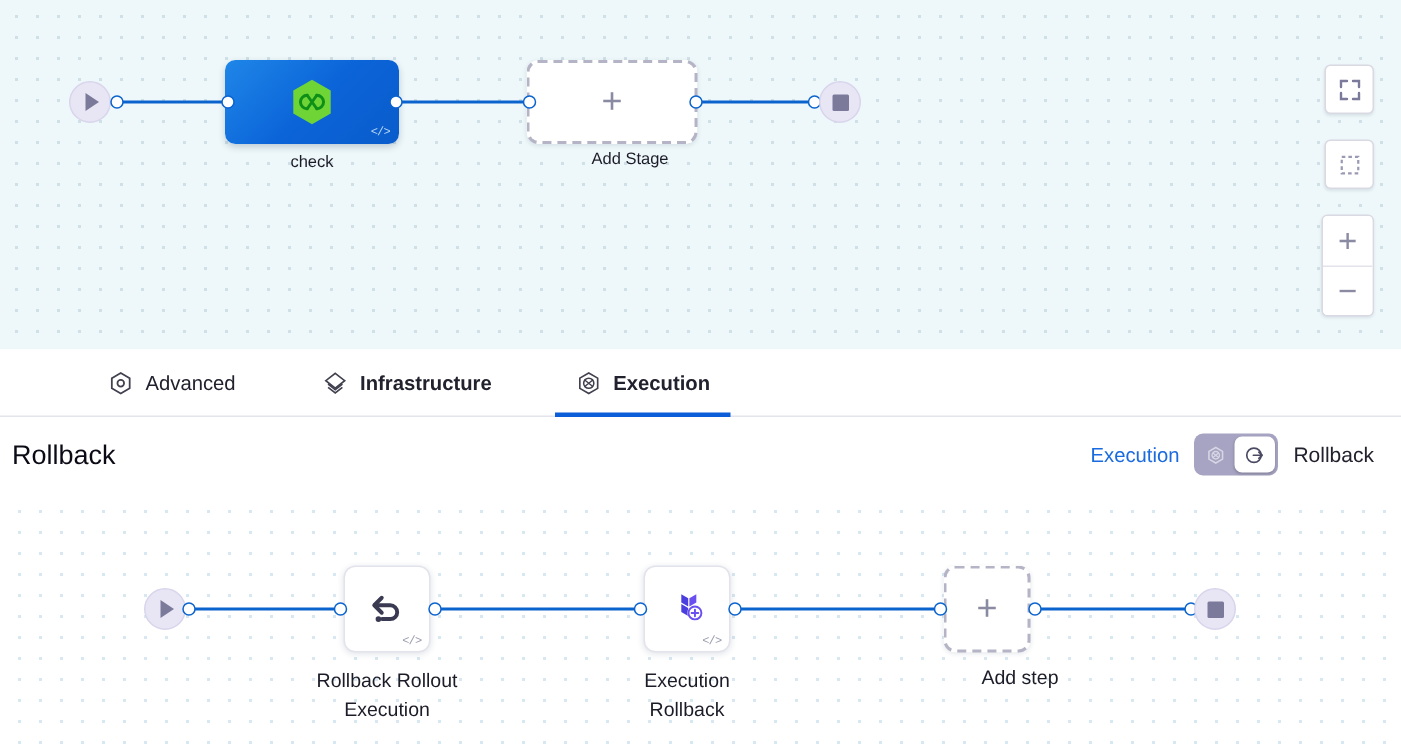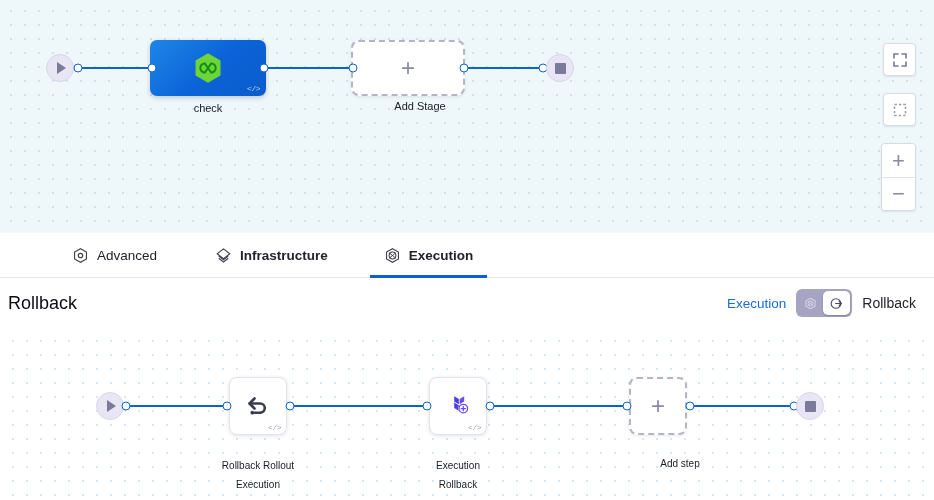--- a/index.html
+++ b/index.html
@@ -146,23 +146,22 @@
   }
   .step-node {
     position: absolute; width: 58px; height: 58px; border-radius: 8px;
     background: #ffffff; border: 1px solid #e3e3ec;
     box-shadow: 0 1px 4px rgba(20,40,80,.13);
     display: flex; align-items: center; justify-content: center;
     transform: translate(-50%, -50%);
   }
   .step-label {
     position: absolute; left: 50%; transform: translateX(-50%);
-    font-size: 10px; color: #1c1c28; text-align: center; line-height: 19px;
+    font-size: 13px; color: #1c1c28; text-align: center; line-height: 19px;
     white-space: nowrap;
-    margin-top: 12px;
   }
   .code-badge-dark {
     position: absolute; right: 5px; bottom: 2px;
     font-size: 8px; color: #9a9ab0; font-family: "Liberation Mono", monospace;
     letter-spacing: -.5px;
   }
 </style>
 </head>
 <body>
 

